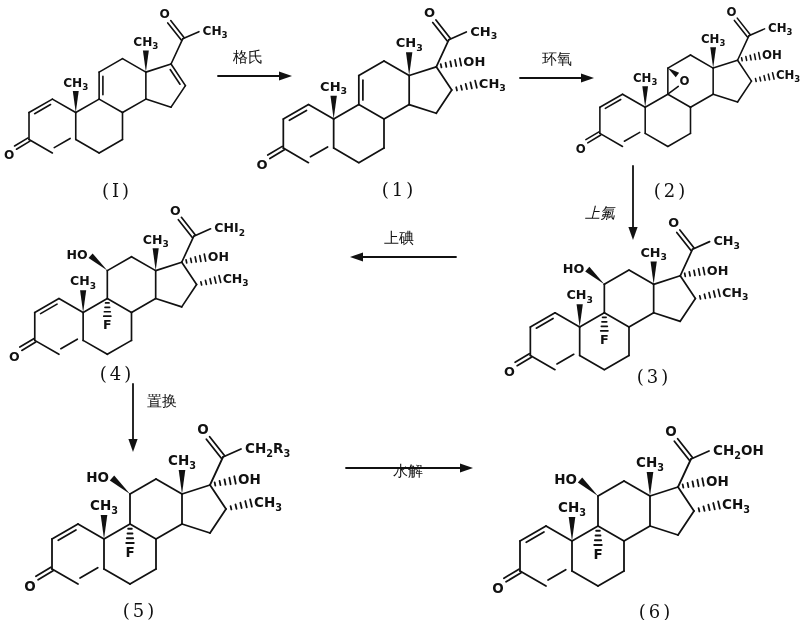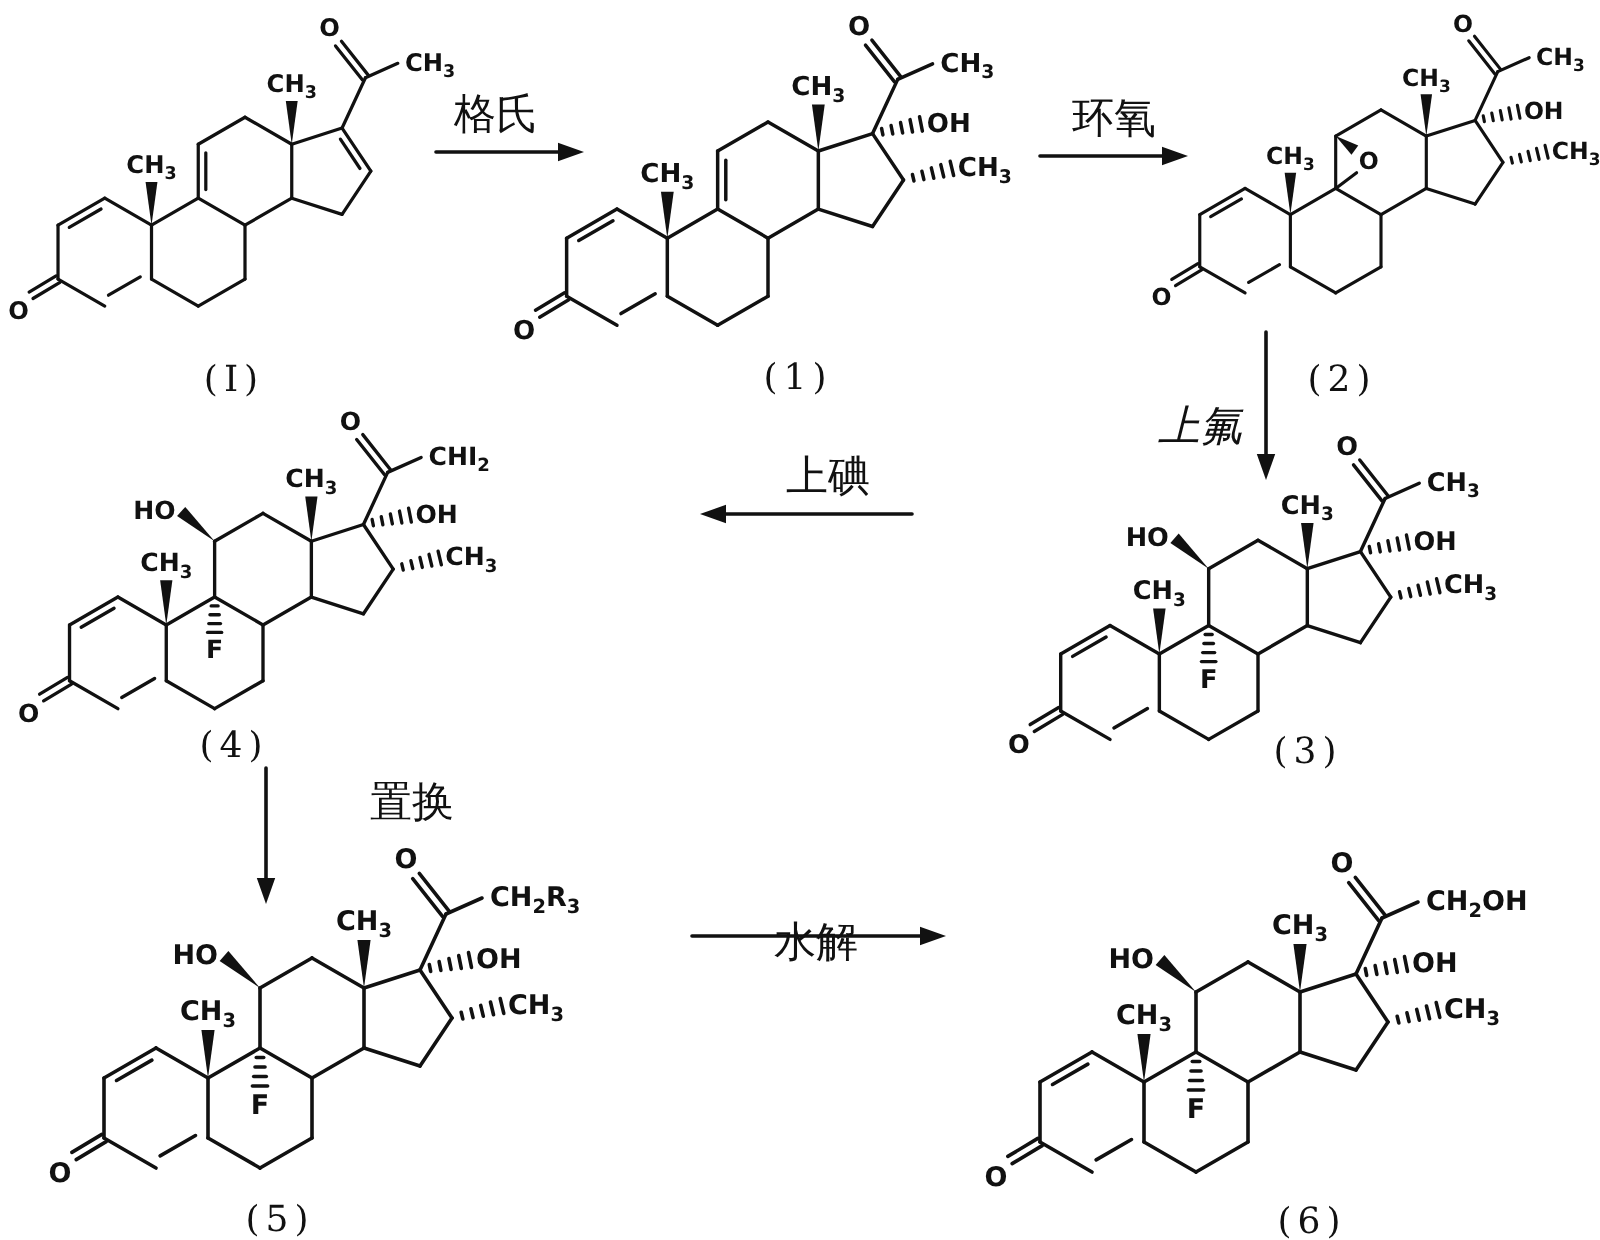--- a/index.html
+++ b/index.html
@@ -4,40 +4,40 @@
 <title>Reaction Scheme</title>
 <style>
   html,body{margin:0;padding:0;background:#fff;}
   #scheme{position:relative;width:800px;height:620px;background:#ffffff;overflow:hidden;
           font-family:"DejaVu Sans",sans-serif;color:#111;}
   .compound{position:absolute;}
   .compound svg{display:block;width:100%;height:100%;overflow:visible;}
   .caption{position:absolute;transform:translate(-50%,-50%);
            font-family:"DejaVu Serif",serif;font-size:18px;font-weight:500;letter-spacing:3px;white-space:nowrap;}
   .arrow-label{position:absolute;transform:translate(-50%,-50%);
-           font-size:21px;font-weight:500;white-space:nowrap;}
+           font-size:15px;font-weight:500;white-space:nowrap;}
   #arrows{position:absolute;left:0;top:0;pointer-events:none;}
   svg text{font-family:"DejaVu Sans",sans-serif;font-weight:600;fill:#111;}
   svg line{stroke:#111;stroke-width:1.8;stroke-linecap:round;}
   svg polygon{fill:#111;stroke:none;}
   
   #cmp-I{left:0px;  top:2px;  width:245px;height:169px;}
   #cmp-1{left:252px;top:0px;  width:264px;height:182px;}
   #cmp-2{left:572px;top:0px;  width:237px;height:164px;}
   #cmp-3{left:500px;top:210px;width:258px;height:179px;}
   #cmp-4{left:5px;  top:198px;width:253px;height:175px;}
   #cmp-5{left:20px; top:416px;width:272px;height:188px;}
   #cmp-6{left:488px;top:418px;width:272px;height:188px;}
   
   #cap-I{left:117px;top:190px;} #cap-1{left:399px;top:189px;} #cap-2{left:671px;top:190px;}
   #cap-3{left:654px;top:376px;} #cap-4{left:117px;top:373px;} #cap-5{left:140px;top:610px;}
   #cap-6{left:656px;top:611px;}
   
   #al-0{left:248px;top:57px;}  #al-1{left:557px;top:59px;text-align:center;}  #al-2{left:600px;top:213px;font-style:italic;}
-  #al-3{left:414px;top:238px;} #al-4{left:162px;top:401px;margin-left:44px;} #al-5{left:408px;top:471px;}
+  #al-3{left:399px;top:238px;} #al-4{left:162px;top:401px;} #al-5{left:408px;top:471px;}
 </style>
 </head>
 <body>
 
 <div id="scheme">
 
   <div class="compound" id="cmp-I">
       <svg viewBox="0 0 272 188">
         <line x1="32" y1="123" x2="32" y2="153"></line>
         <line x1="32" y1="153" x2="58" y2="168"></line>

